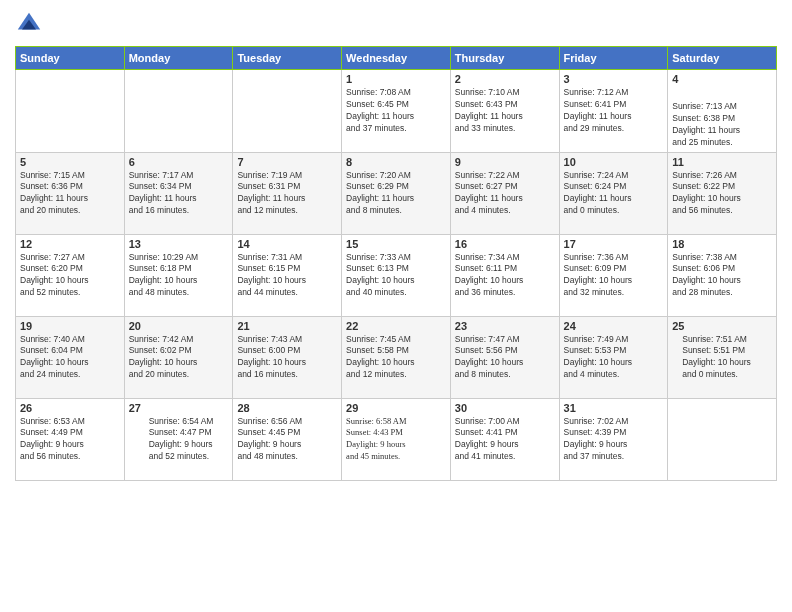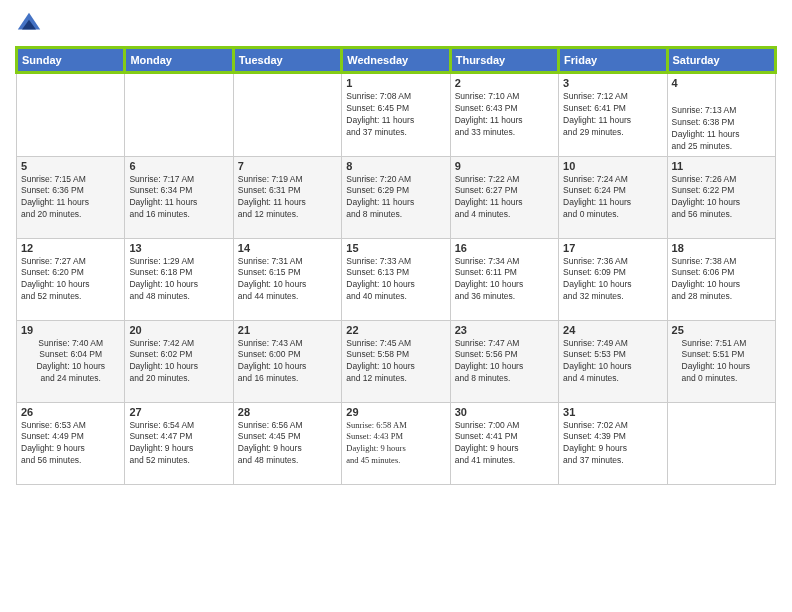--- a/index.html
+++ b/index.html
@@ -54,21 +54,21 @@
       border-collapse: collapse;
       table-layout: fixed;
     }
     thead tr th {
       background-color: #4472C4;
       color: #fff;
       font-size: 11px;
       font-weight: bold;
       padding: 5px 4px;
       text-align: left;
-      border: 3px solid #84cc16;
+      border: 1px solid #84cc16;
     }
     tbody tr td {
       vertical-align: top;
       border: 1px solid #ccc;
       padding: 3px 4px;
       font-size: 9px;
       color: #333;
       height: 82px;
       background: #fff;
     }
@@ -212,21 +212,21 @@
         <tr>
           <td>
             <span class="day-num">12</span>
             <div class="day-info" style="white-space: pre-line;">Sunrise: 7:27 AM
 Sunset: 6:20 PM
 Daylight: 10 hours
 and 52 minutes.</div>
           </td>
           <td>
             <span class="day-num">13</span>
-            <div class="day-info" style="white-space: pre-line;">Sunrise: 1:29 AM
+            <div class="day-info" style="white-space: pre-line;">Sunrise: 10:29 AM
 Sunset: 6:18 PM
 Daylight: 10 hours
 and 48 minutes.</div>
           </td>
           <td>
             <span class="day-num">14</span>
             <div class="day-info" style="white-space: pre-line;">Sunrise: 7:31 AM
 Sunset: 6:15 PM
 Daylight: 10 hours
 and 44 minutes.</div>
@@ -256,21 +256,21 @@
             <span class="day-num">18</span>
             <div class="day-info" style="white-space: pre-line;">Sunrise: 7:38 AM
 Sunset: 6:06 PM
 Daylight: 10 hours
 and 28 minutes.</div>
           </td>
         </tr>
         <tr>
           <td>
             <span class="day-num">19</span>
-            <div class="day-info" style="white-space: pre-line; text-align: center;">Sunrise: 7:40 AM
+            <div class="day-info" style="white-space: pre-line;">Sunrise: 7:40 AM
 Sunset: 6:04 PM
 Daylight: 10 hours
 and 24 minutes.</div>
           </td>
           <td>
             <span class="day-num">20</span>
             <div class="day-info" style="white-space: pre-line;">Sunrise: 7:42 AM
 Sunset: 6:02 PM
 Daylight: 10 hours
 and 20 minutes.</div>
@@ -314,21 +314,21 @@
         <tr>
           <td>
             <span class="day-num">26</span>
             <div class="day-info" style="white-space: pre-line;">Sunrise: 6:53 AM
 Sunset: 4:49 PM
 Daylight: 9 hours
 and 56 minutes.</div>
           </td>
           <td>
             <span class="day-num">27</span>
-            <div class="day-info" style="white-space: pre-line;">Sunrise: 6:54 AM
+            <div class="day-info" style="white-space: pre-line; margin-left: 20px;">Sunrise: 6:54 AM
 Sunset: 4:47 PM
 Daylight: 9 hours
 and 52 minutes.</div>
           </td>
           <td>
             <span class="day-num">28</span>
             <div class="day-info" style="white-space: pre-line;">Sunrise: 6:56 AM
 Sunset: 4:45 PM
 Daylight: 9 hours
 and 48 minutes.</div>

